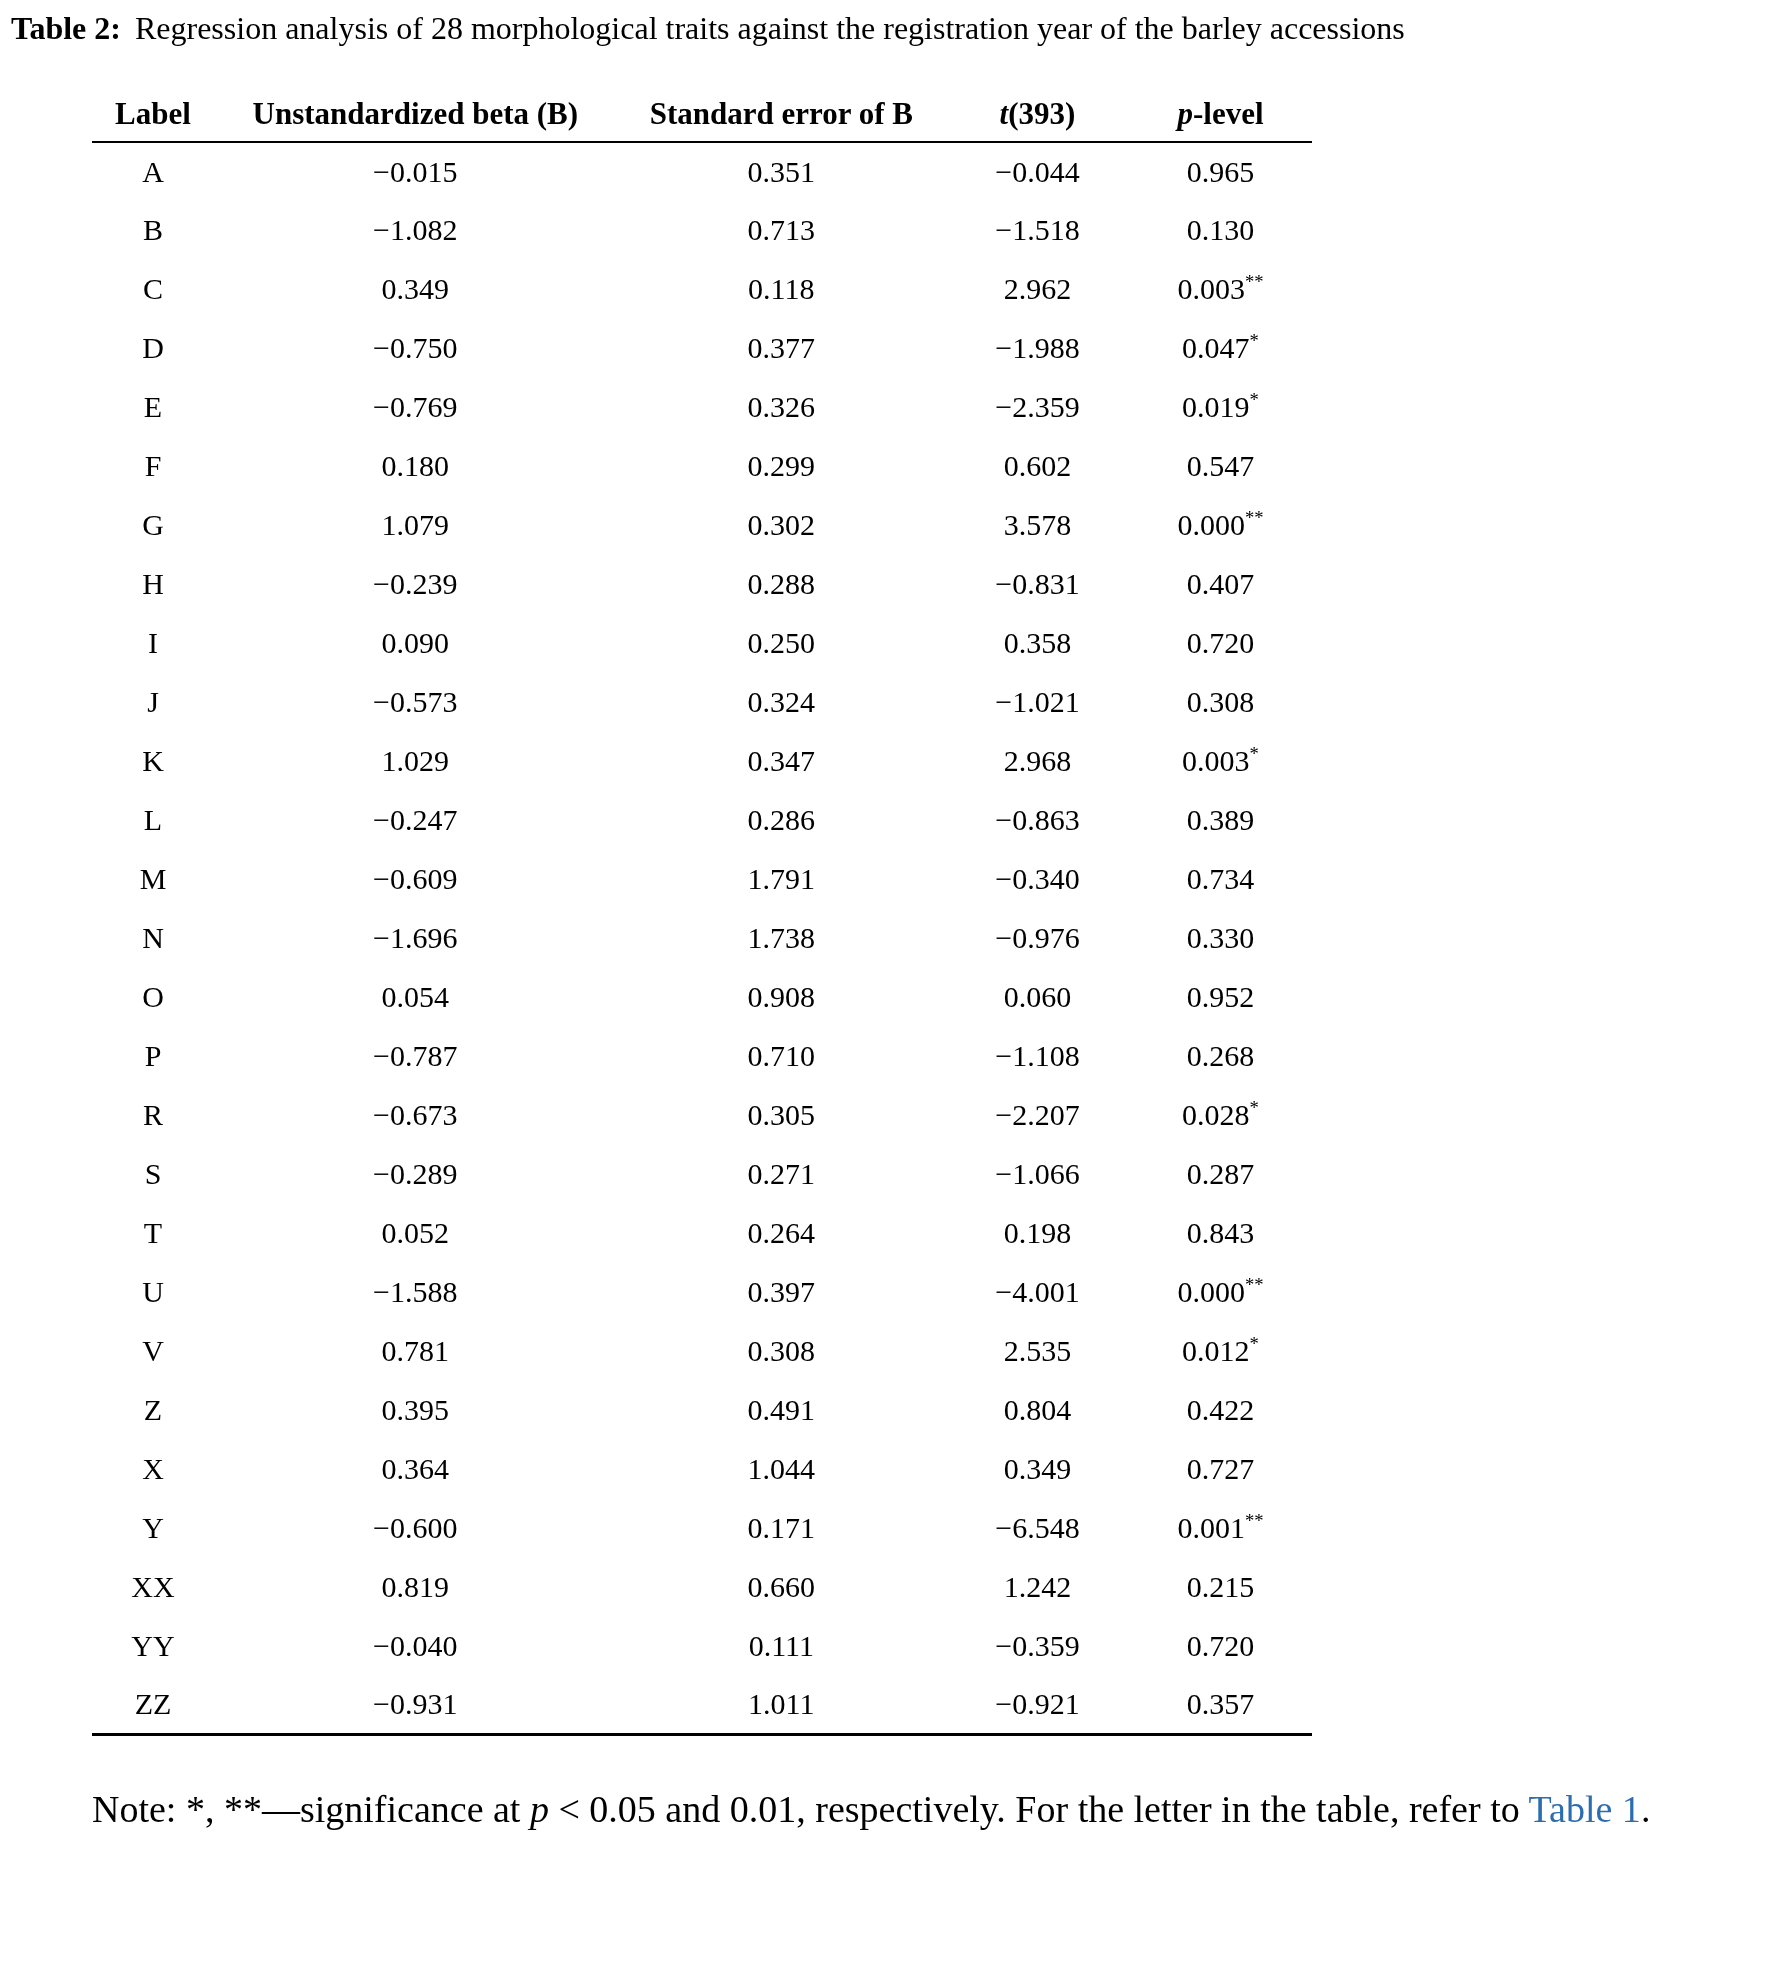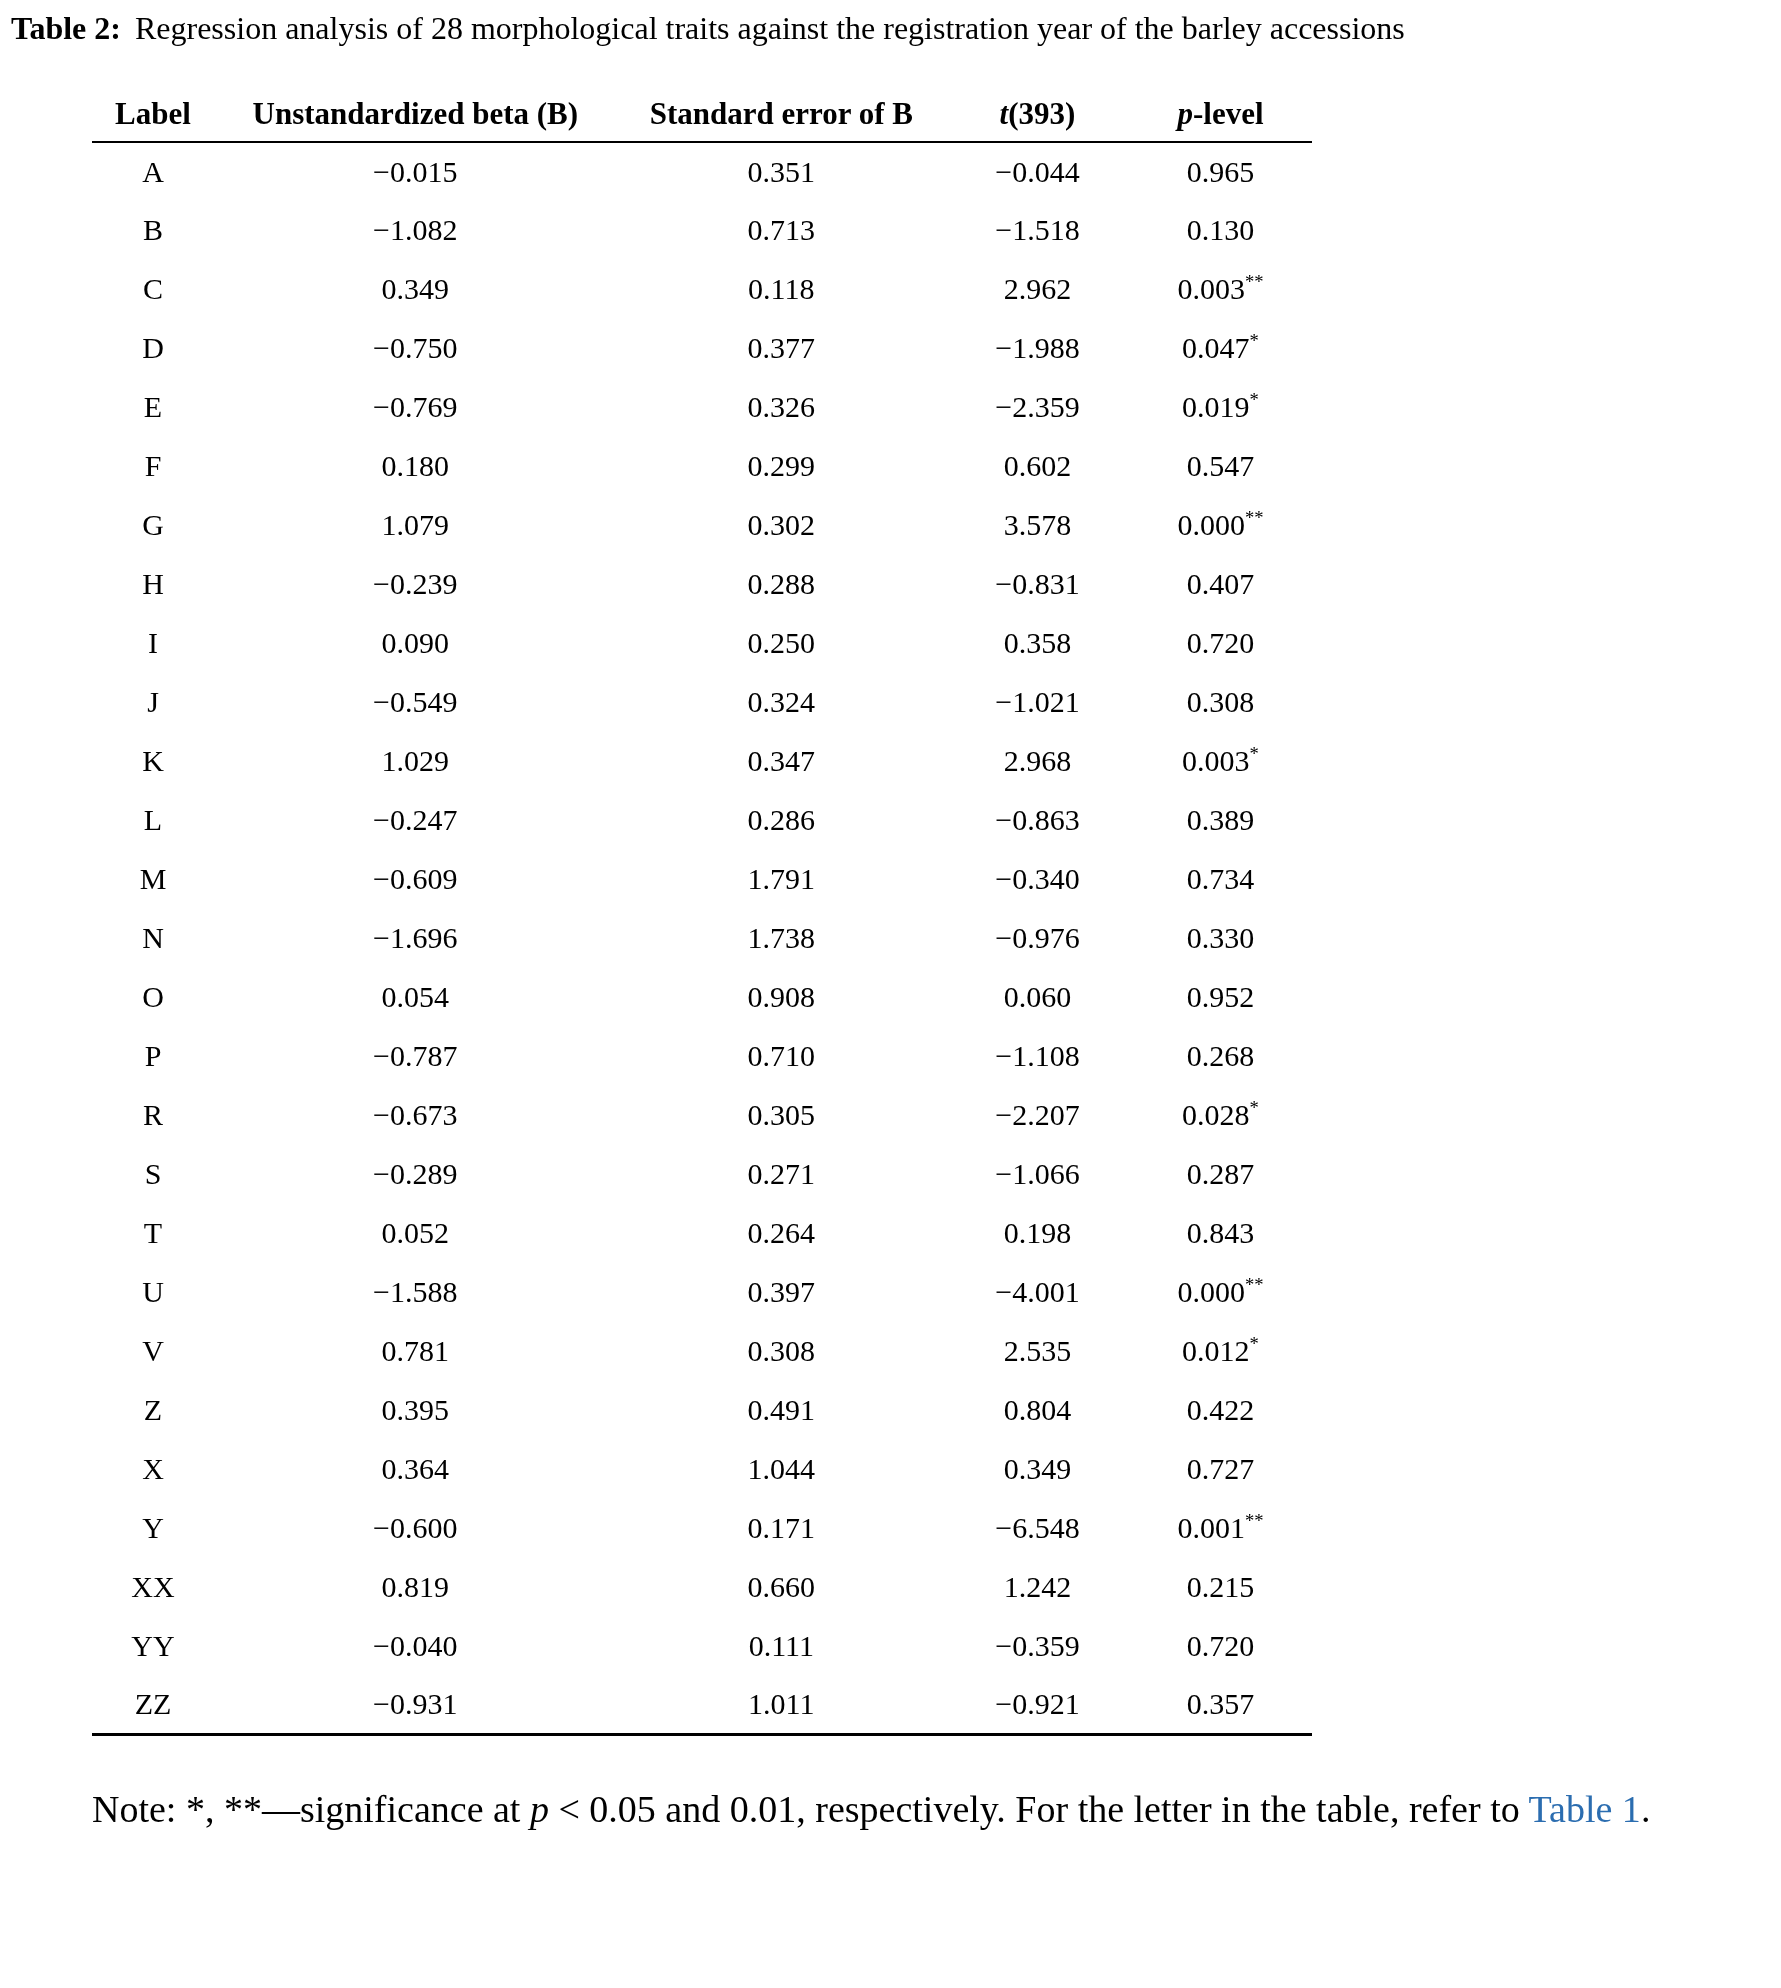--- a/index.html
+++ b/index.html
@@ -151,21 +151,21 @@
         </tr>
         <tr>
           <td>I</td>
           <td>0.090</td>
           <td>0.250</td>
           <td>0.358</td>
           <td>0.720</td>
         </tr>
         <tr>
           <td>J</td>
-          <td>−0.549</td>
+          <td>−0.573</td>
           <td>0.324</td>
           <td>−1.021</td>
           <td>0.308</td>
         </tr>
         <tr>
           <td>K</td>
           <td>1.029</td>
           <td>0.347</td>
           <td>2.968</td>
           <td>0.003<sup>*</sup></td>

